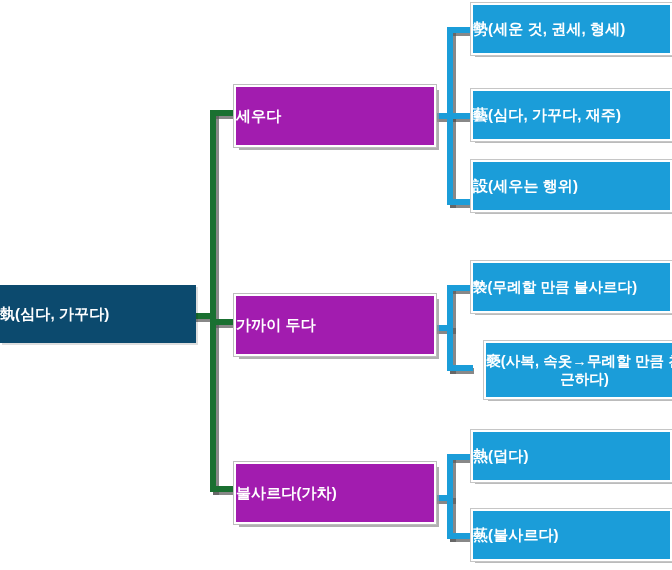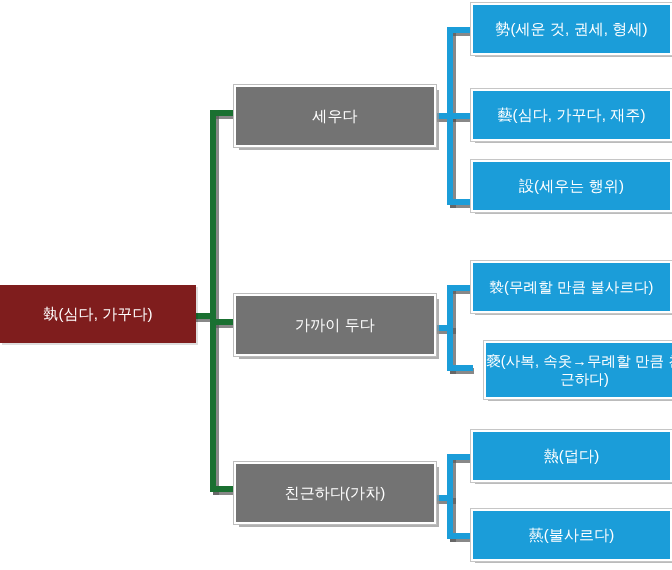--- a/index.html
+++ b/index.html
@@ -17,39 +17,39 @@
     background: #ffffff;
     overflow: hidden;
   }
 
   
   .node {
     position: absolute;
     box-sizing: border-box;
     display: flex;
     align-items: center;
-    justify-content: center;
     text-align: center;
     color: #ffffff;
     line-height: 1.25;
     white-space: pre-line;
     letter-spacing: .1px;
+    font-weight: bold;
   }
 
   
   .node.root {
-    background: #7f1d1d;
+    background: #0c4a6e;
     border: none;
     font-size: 15px;
     box-shadow: 2px 2px 0 rgba(0,0,0,0.13);
   }
 
   
   .node.branch {
-    background: #737373;
+    background: #a21caf;
     border: 2px solid #ffffff;
     font-size: 15px;
     box-shadow: 0 0 0 1px #bdbdbd, 4px 4px 0 -1px rgba(150,150,150,0.75);
   }
 
   
   .node.leaf {
     background: #1b9dd9;
     border: 2px solid #ffffff;
     font-size: 15px;
@@ -135,21 +135,21 @@
 
   <div class="node branch" style="left:234px; top:85px; width:202px; height:62px;">
     <span>세우다</span>
   </div>
 
   <div class="node branch" style="left:234px; top:294px; width:202px; height:62px;">
     <span>가까이 두다</span>
   </div>
 
   <div class="node branch" style="left:234px; top:462px; width:202px; height:62px;">
-    <span>친근하다(가차)</span>
+    <span>불사르다(가차)</span>
   </div>
 
   <div class="node leaf" style="left:471px; top:3px; width:201px; height:52px;">
     <span>勢(세운 것, 권세, 형세)</span>
   </div>
 
   <div class="node leaf" style="left:471px; top:89px; width:201px; height:52px;">
     <span>藝(심다, 가꾸다, 재주)</span>
   </div>
 

